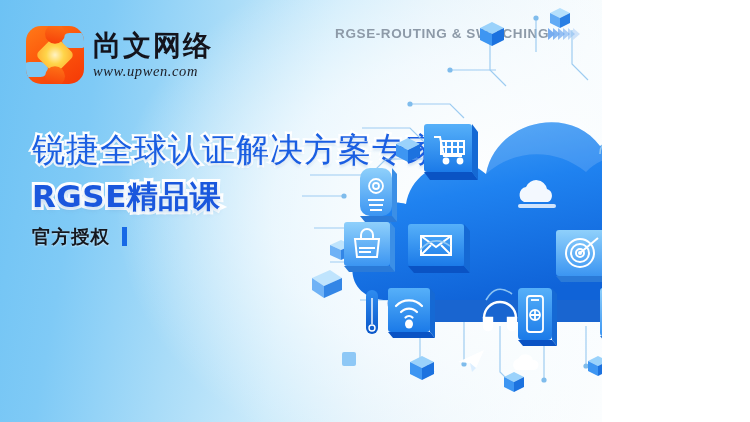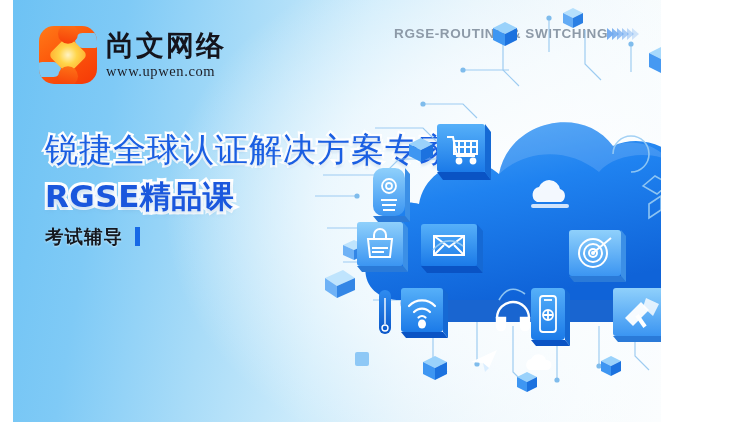--- a/index.html
+++ b/index.html
@@ -4,26 +4,25 @@
 <style>
   * { margin:0; padding:0; box-sizing:border-box; }
   html,body { width:750px; height:422px; overflow:hidden; }
   body {
     font-family:"Liberation Sans","DejaVu Sans",sans-serif;
     background:#ffffff;
   }
 
   .banner{
     position:relative;
-    width:648px; height:422px;
+    width:602px; height:422px;
     overflow:hidden;
     background:
       radial-gradient(ellipse 520px 400px at 78% 50%, rgba(255,255,255,0.96) 0%, rgba(250,253,255,0.7) 38%, rgba(255,255,255,0.0) 68%),
       linear-gradient(100deg, #6dc2f4 0%, #7fcaf6 16%, #a9dcf8 34%, #ccebfb 50%, #e2f2fb 64%, #eef7fc 76%, #f6fbfd 88%, #fbfdfe 100%);
-    margin-left: 13px;
   }
 
   
   .logo-block{
     position:absolute; left:26px; top:26px;
     display:flex; align-items:center; gap:9px;
   }
   .logo-mark{
     position:relative;
     width:58px; height:58px;
@@ -66,20 +65,21 @@
   .logo-text{ display:flex; flex-direction:column; justify-content:center; }
   .logo-cn{
     font-size:28px; font-weight:700; color:#14141c;
     letter-spacing:2px; line-height:1.12;
     font-family:"DejaVu Sans","Liberation Sans",sans-serif;
   }
   .logo-url{
     font-size:14.5px; color:#1c1c24; letter-spacing:0.6px;
     font-family:"Liberation Serif","DejaVu Serif",serif;
     margin-top:1px;
+    font-style:italic;
   }
 
   
   .tagline{
     position:absolute; right:22px; top:26px;
     display:flex; align-items:center;
   }
   .tagline-text{
     font-size:13.5px; font-weight:700; letter-spacing:0.6px;
     color:#8d9aa8;
@@ -175,21 +175,21 @@
       <i class="chev"></i>
     </span>
   </div>
 
   <div class="copy">
     <div class="head1">锐捷全球认证解决方案专家</div>
     <div class="head2">RGSE精品课</div>
 
 
     <div class="subline second">
-      <span>考试辅导</span>
+      <span>官方授权</span>
       <span class="bar"></span>
     </div>
   </div>
 
   <div class="art">
     <svg viewBox="0 0 450 422" xmlns="http://www.w3.org/2000/svg">
       <defs>
         <linearGradient id="cg" x1="0" y1="0" x2="0.4" y2="1">
           <stop offset="0%" stop-color="#49a4f7"></stop>
           <stop offset="45%" stop-color="#1f82f0"></stop>

